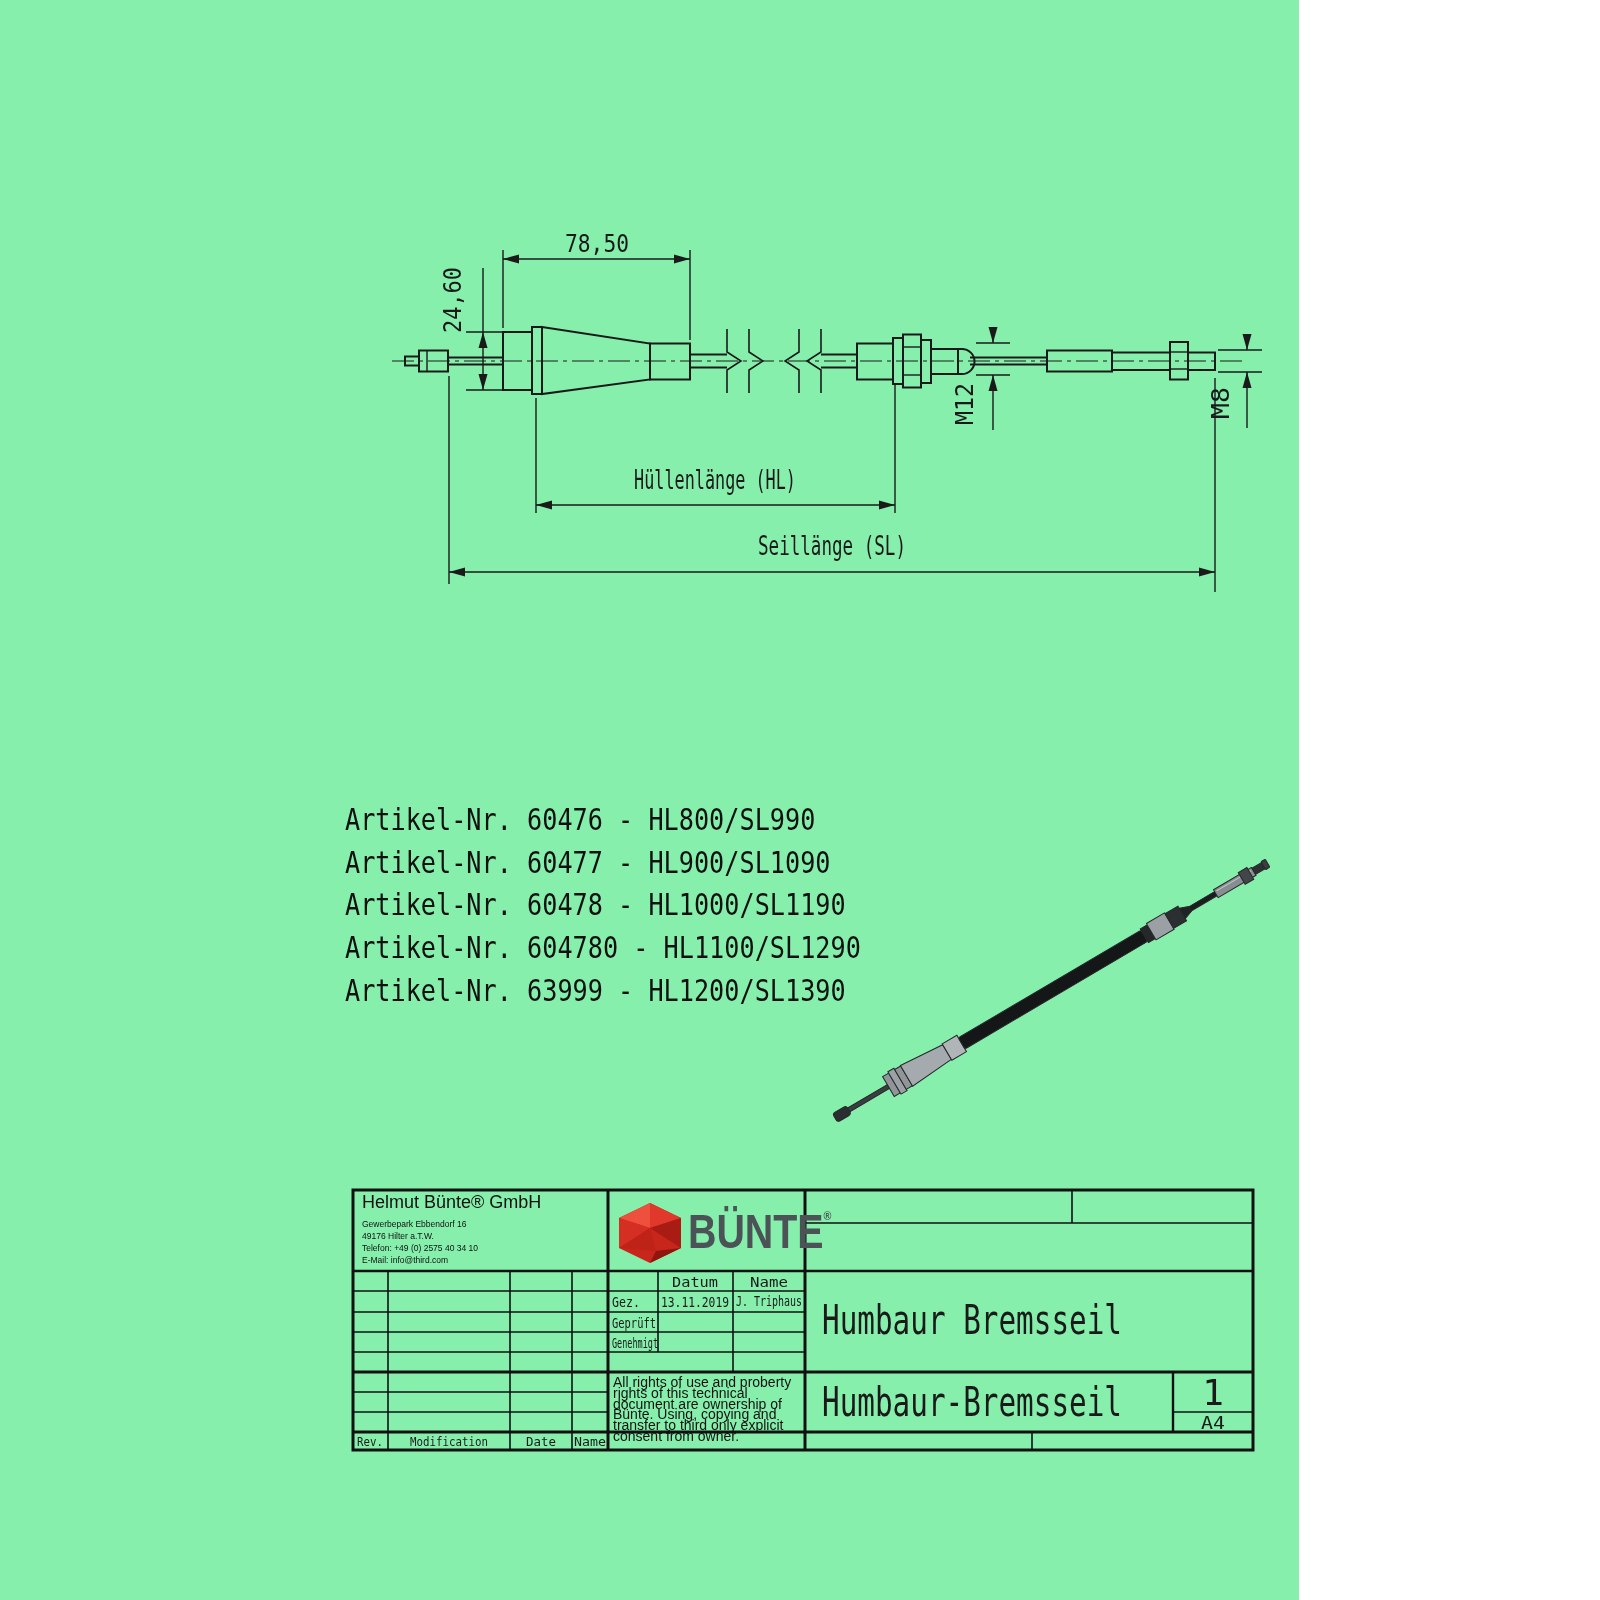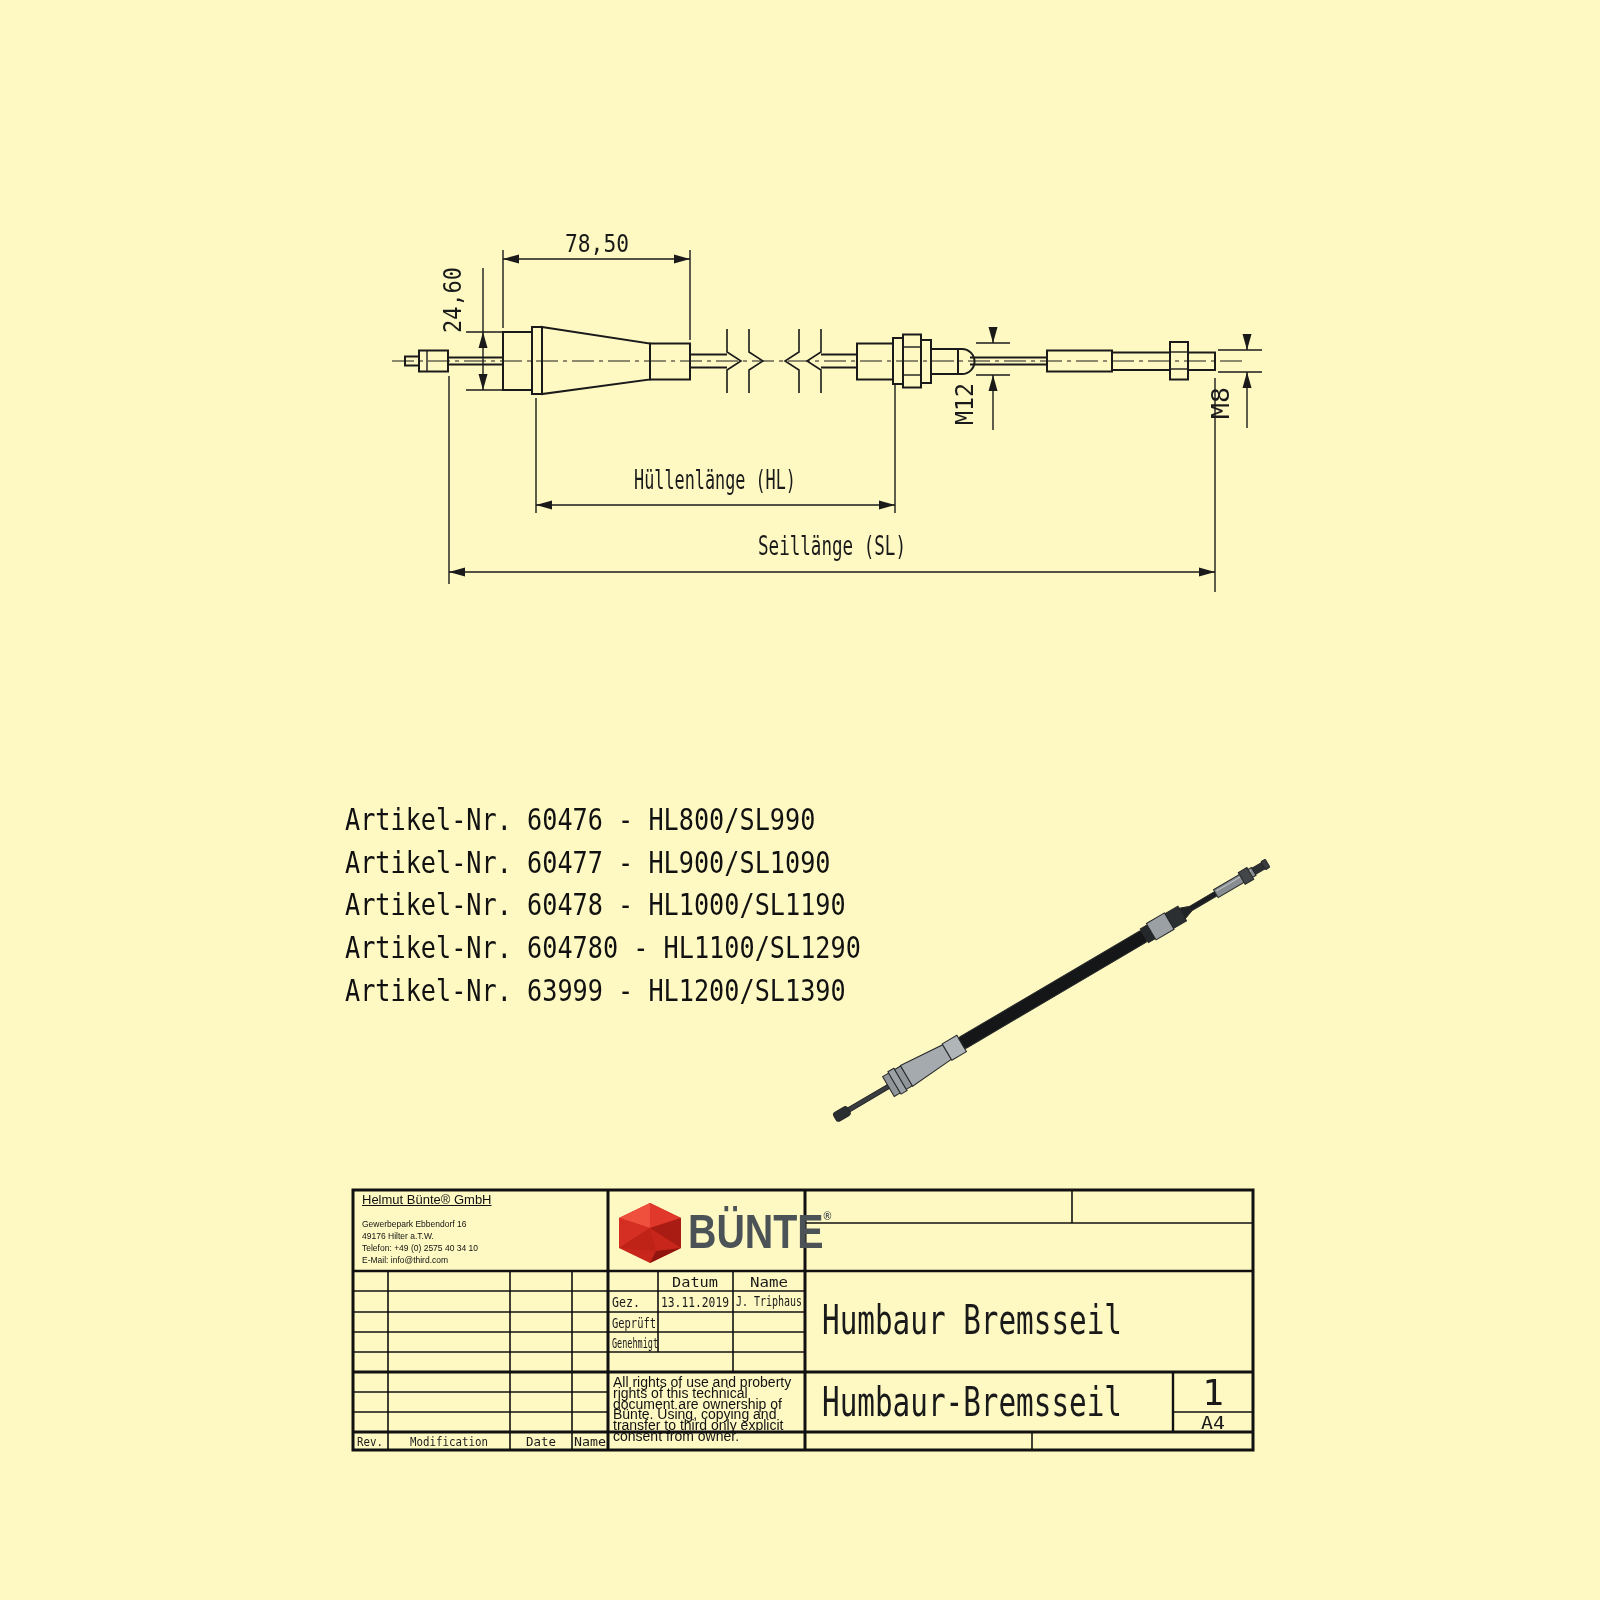--- a/index.html
+++ b/index.html
@@ -1,23 +1,23 @@
 <!DOCTYPE html>
 <html><head>
 <meta charset="utf-8">
 <style>
   html,body{margin:0;padding:0;background:#ffffff;}
-  #stage{position:relative;width:1600px;height:1600px;background:#fef9c3;overflow:hidden;
+  #stage{position:relative;width:1299px;height:1600px;background:#86efac;overflow:hidden;
          font-family:"Liberation Sans",sans-serif;color:#111;}
   #linework{position:absolute;left:0;top:0;z-index:1;}
   .ovl{position:absolute;z-index:2;}
   .article-line{position:absolute;left:345px;white-space:nowrap;
                 font-family:"DejaVu Sans Mono",monospace;font-size:30px;line-height:36px;
                 transform:scaleX(0.84);transform-origin:left top;color:#111;}
-  .company-name{position:absolute;left:362px;top:1192px;font-size:13px;color:#111;white-space:nowrap;text-decoration:underline;}
+  .company-name{position:absolute;left:362px;top:1192px;font-size:18px;color:#111;white-space:nowrap;}
   .company-address{position:absolute;left:362px;top:1218px;font-size:8.5px;line-height:12px;color:#111;}
   .buente-wordmark{position:absolute;left:688px;top:1204px;font-size:48px;font-weight:bold;
                    color:#4b5357;transform:scaleX(0.82);transform-origin:left top;white-space:nowrap;}
   .buente-reg{font-size:13px;vertical-align:28px;font-weight:bold;}
   .notice{position:absolute;left:613px;top:1377px;width:186px;font-size:14px;line-height:10.8px;color:#111;}
   svg text{fill:#1a1a1a;}
   .tech{font-family:"DejaVu Sans Mono",monospace;}
 </style>
 </head>
 <body>

